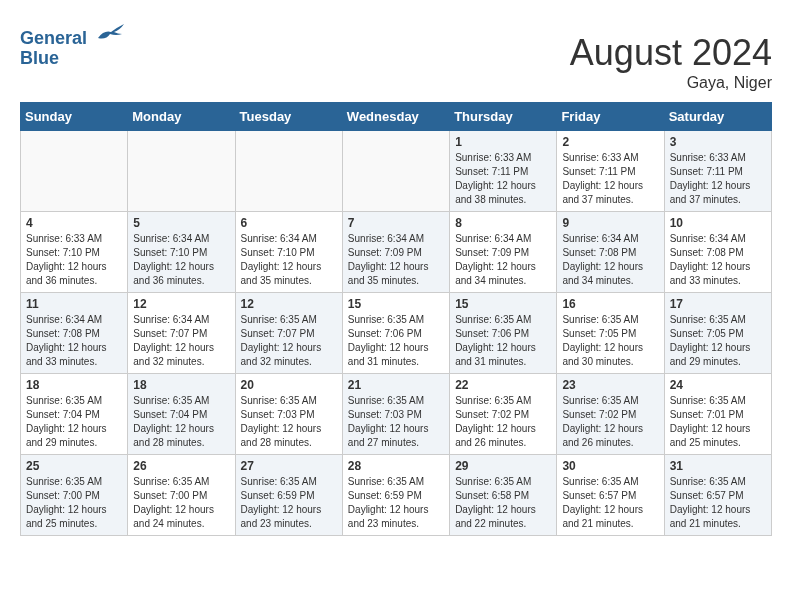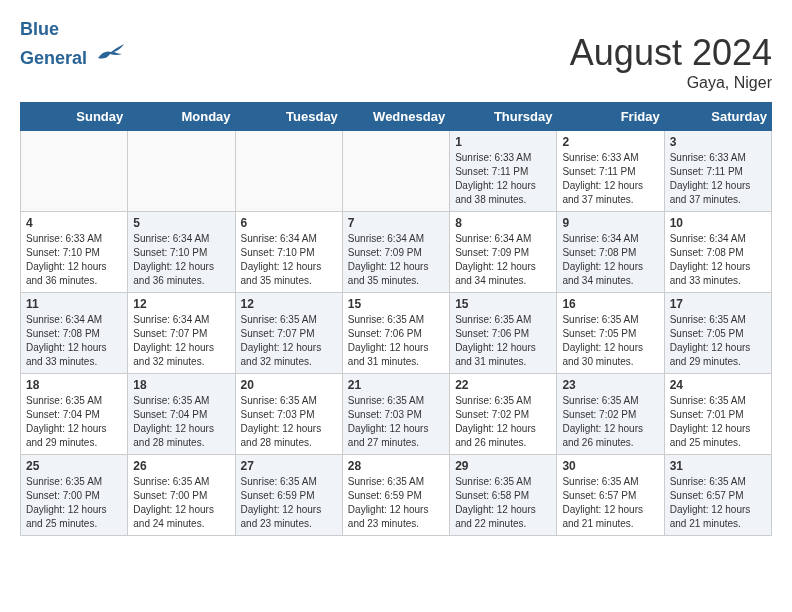--- a/index.html
+++ b/index.html
@@ -48,21 +48,21 @@
       color: #333;
     }
     table {
       width: 100%;
       border-collapse: collapse;
       table-layout: fixed;
     }
     th {
       background-color: #2a6496;
       color: #fff;
-      text-align: right;
+      text-align: left;
       padding: 6px 4px;
       font-size: 13px;
       border: 1px solid #2a6496;
       margin-top: 43px;
     }
     td {
       border: 1px solid #ccc;
       vertical-align: top;
       padding: 4px 5px;
       font-size: 10.5px;
@@ -85,27 +85,27 @@
       font-size: 10px;
       line-height: 1.4;
     }
   </style>
 </head>
 <body>
 
 <div class="header">
   <div class="logo">
     <div>
-      <div class="logo-text" style="color:#2a6496;">Blue</div>
       <div class="logo-text">
         <span>General</span>
         <svg class="logo-bird" viewBox="0 0 30 24" xmlns="http://www.w3.org/2000/svg">
           <path d="M2 18 Q8 10 15 12 Q20 8 28 4 Q24 10 18 12 Q22 14 26 14 Q20 16 14 14 Q10 20 2 18Z" fill="#2a6496"></path>
         </svg>
       </div>
+      <div class="logo-text" style="color:#2a6496;">Blue</div>
     </div>
   </div>
   <div class="title-area">
     <div class="month-title">August 2024</div>
     <div class="location">Gaya, Niger</div>
   </div>
 </div>
 
 <table>
   <thead>

